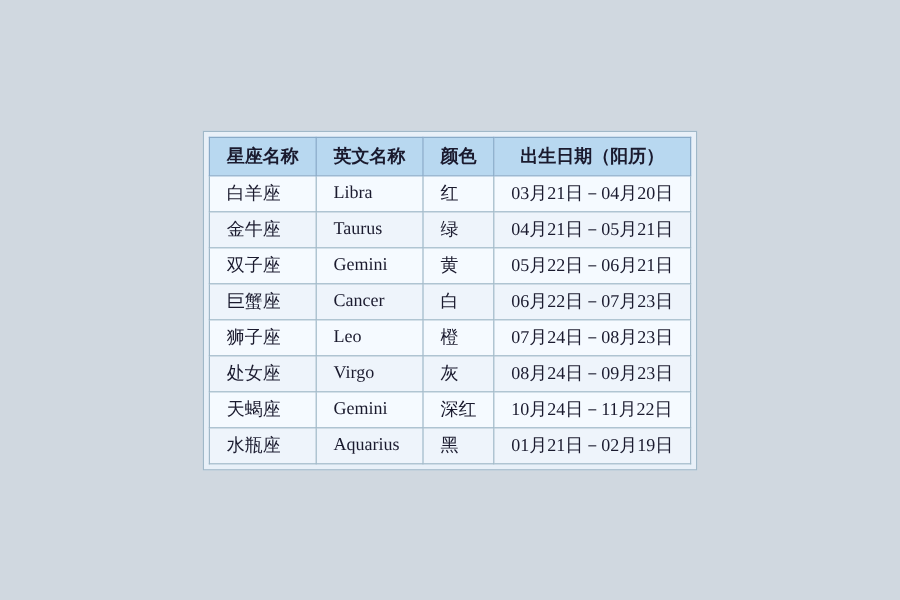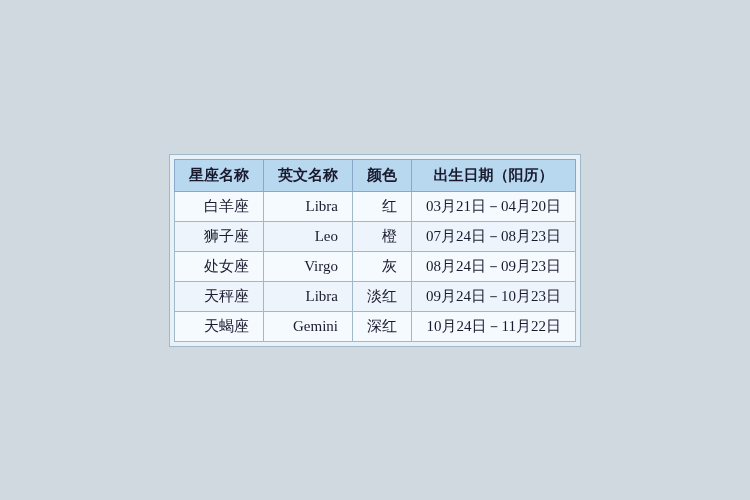--- a/index.html
+++ b/index.html
@@ -35,21 +35,21 @@
       padding: 6px 14px;
       text-align: center;
       font-size: 15px;
       font-weight: bold;
       color: #1a1a2e;
     }
 
     td {
       border: 1px solid #a0b8c8;
       padding: 5px 14px;
-      text-align: right;
+      text-align: left;
       font-size: 15px;
       color: #1a1a2e;
       background-color: #f5faff;
     }
 
     tr:nth-child(even) td {
       background-color: #eef4fb;
     }
   </style>
 </head>
@@ -66,38 +66,56 @@
       </tr>
     </thead>
     <tbody id="table-body">
     <tr>
           <td>白羊座</td>
           <td>Libra</td>
           <td>红</td>
           <td>03月21日－04月20日</td>
         </tr>
         <tr>
+          <td>金牛座</td>
+          <td>Taurus</td>
+          <td>绿</td>
+          <td>04月21日－05月21日</td>
+        </tr>
+        <tr>
+          <td>双子座</td>
+          <td>Gemini</td>
+          <td>黄</td>
+          <td>05月22日－06月21日</td>
+        </tr>
+        <tr>
+          <td>巨蟹座</td>
+          <td>Cancer</td>
+          <td>白</td>
+          <td>06月22日－07月23日</td>
+        </tr>
+        <tr>
           <td>狮子座</td>
           <td>Leo</td>
           <td>橙</td>
           <td>07月24日－08月23日</td>
         </tr>
         <tr>
           <td>处女座</td>
           <td>Virgo</td>
           <td>灰</td>
           <td>08月24日－09月23日</td>
         </tr>
         <tr>
-          <td>天秤座</td>
-          <td>Libra</td>
-          <td>淡红</td>
-          <td>09月24日－10月23日</td>
-        </tr>
-        <tr>
           <td>天蝎座</td>
           <td>Gemini</td>
           <td>深红</td>
           <td>10月24日－11月22日</td>
+        </tr>
+        <tr>
+          <td>水瓶座</td>
+          <td>Aquarius</td>
+          <td>黑</td>
+          <td>01月21日－02月19日</td>
         </tr>
       </tbody>
   </table>
 </div>
 
 </body></html>

